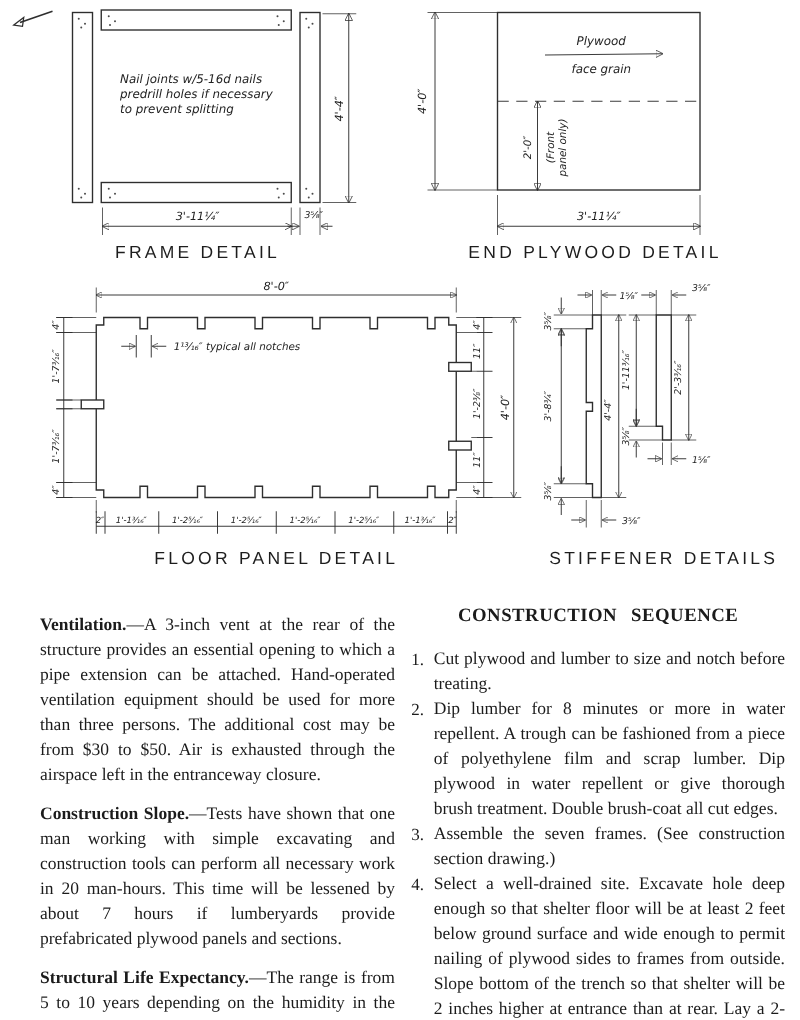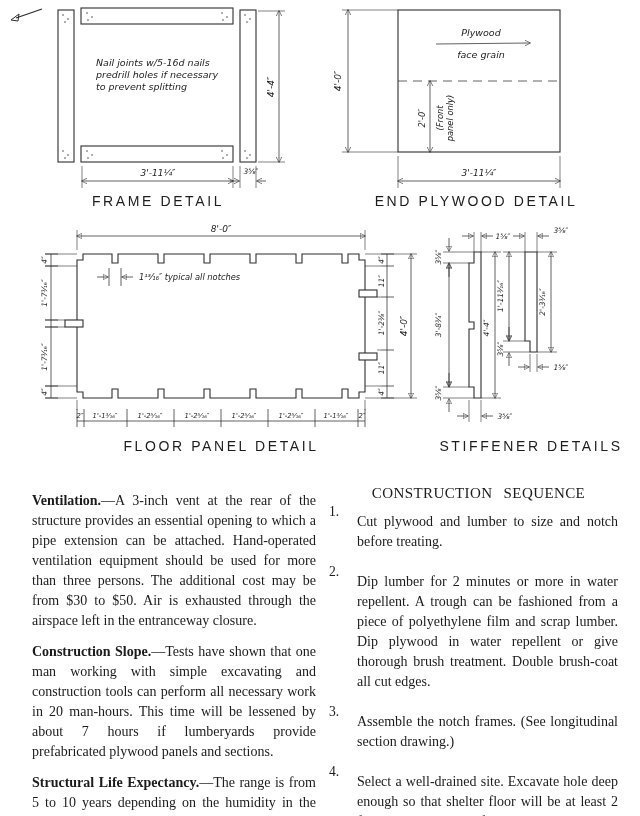--- a/index.html
+++ b/index.html
@@ -16,25 +16,25 @@
   .dl{font:italic 9px "DejaVu Sans",sans-serif;fill:#222;}
   .dm{font:italic 8.3px "DejaVu Sans",sans-serif;fill:#222;}
   .ds{font:italic 7.5px "DejaVu Sans",sans-serif;fill:#222;}
   .dt{font:italic 6.8px "DejaVu Sans",sans-serif;fill:#222;}
   .dwg-title{font-family:"Liberation Sans",sans-serif;font-size:14px;letter-spacing:2.6px;fill:#1d1d1d;}
   .col{position:absolute;}
   .col p{margin:0 0 11px;font-size:14px;line-height:1.43;text-align:justify;}
   .col p b{font-weight:bold;}
   .col-left{left:32px;top:491px;width:284px;}
   .col-right{left:329px;top:485px;width:299px;}
-  .seq-head{margin:0 0 0;text-align:center;font-size:15px;font-weight:normal;
+  .seq-head{margin:0 0 16px;text-align:center;font-size:15px;font-weight:bold;
             letter-spacing:0.4px;word-spacing:7px;}
   .seq-item{display:flex;margin:0;}
   .seq-item .num{flex:0 0 18px;font-size:13.6px;line-height:1.43;}
-  .seq-item p{flex:1;margin:10px;}
+  .seq-item p{flex:1;margin:0;}
 </style>
 </head>
 <body>
 
 <div class="page">
 
   <svg style="left:2px;top:4px" width="46" height="26" viewBox="0 0 46 26">
     <polyline class="dim" points="40,5 14,14" style="stroke-width:1.3"></polyline>
     <path d="M9,16 L17,10 L16,17 Z" fill="#2e2e2e" stroke="none"></path>
   </svg>
@@ -295,25 +295,25 @@
   </div>
 
   <div class="col col-right">
     <h3 class="seq-head">CONSTRUCTION SEQUENCE</h3>
     <div class="seq-item">
       <span class="num">1.</span>
       <p>Cut plywood and lumber to size and notch before treating.</p>
     </div>
     <div class="seq-item">
       <span class="num">2.</span>
-      <p>Dip lumber for 2 minutes or more in water repellent. A trough can be fashioned from a piece of polyethylene film and scrap lumber. Dip plywood in water repellent or give thorough brush treatment. Double brush-coat all cut edges.</p>
+      <p>Dip lumber for 8 minutes or more in water repellent. A trough can be fashioned from a piece of polyethylene film and scrap lumber. Dip plywood in water repellent or give thorough brush treatment. Double brush-coat all cut edges.</p>
     </div>
     <div class="seq-item">
       <span class="num">3.</span>
-      <p>Assemble the notch frames. (See longitudinal section drawing.)</p>
+      <p>Assemble the seven frames. (See construction section drawing.)</p>
     </div>
     <div class="seq-item">
       <span class="num">4.</span>
       <p>Select a well-drained site. Excavate hole deep enough so that shelter floor will be at least 2 feet below ground surface and wide enough to permit nailing of plywood sides to frames from outside. Slope bottom of the trench so that shelter will be 2 inches higher at entrance than at rear. Lay a 2-inch sandbed for polyethylene moisture barrier.</p>
     </div>
   </div>
 
 </div>
 
 </body></html>

